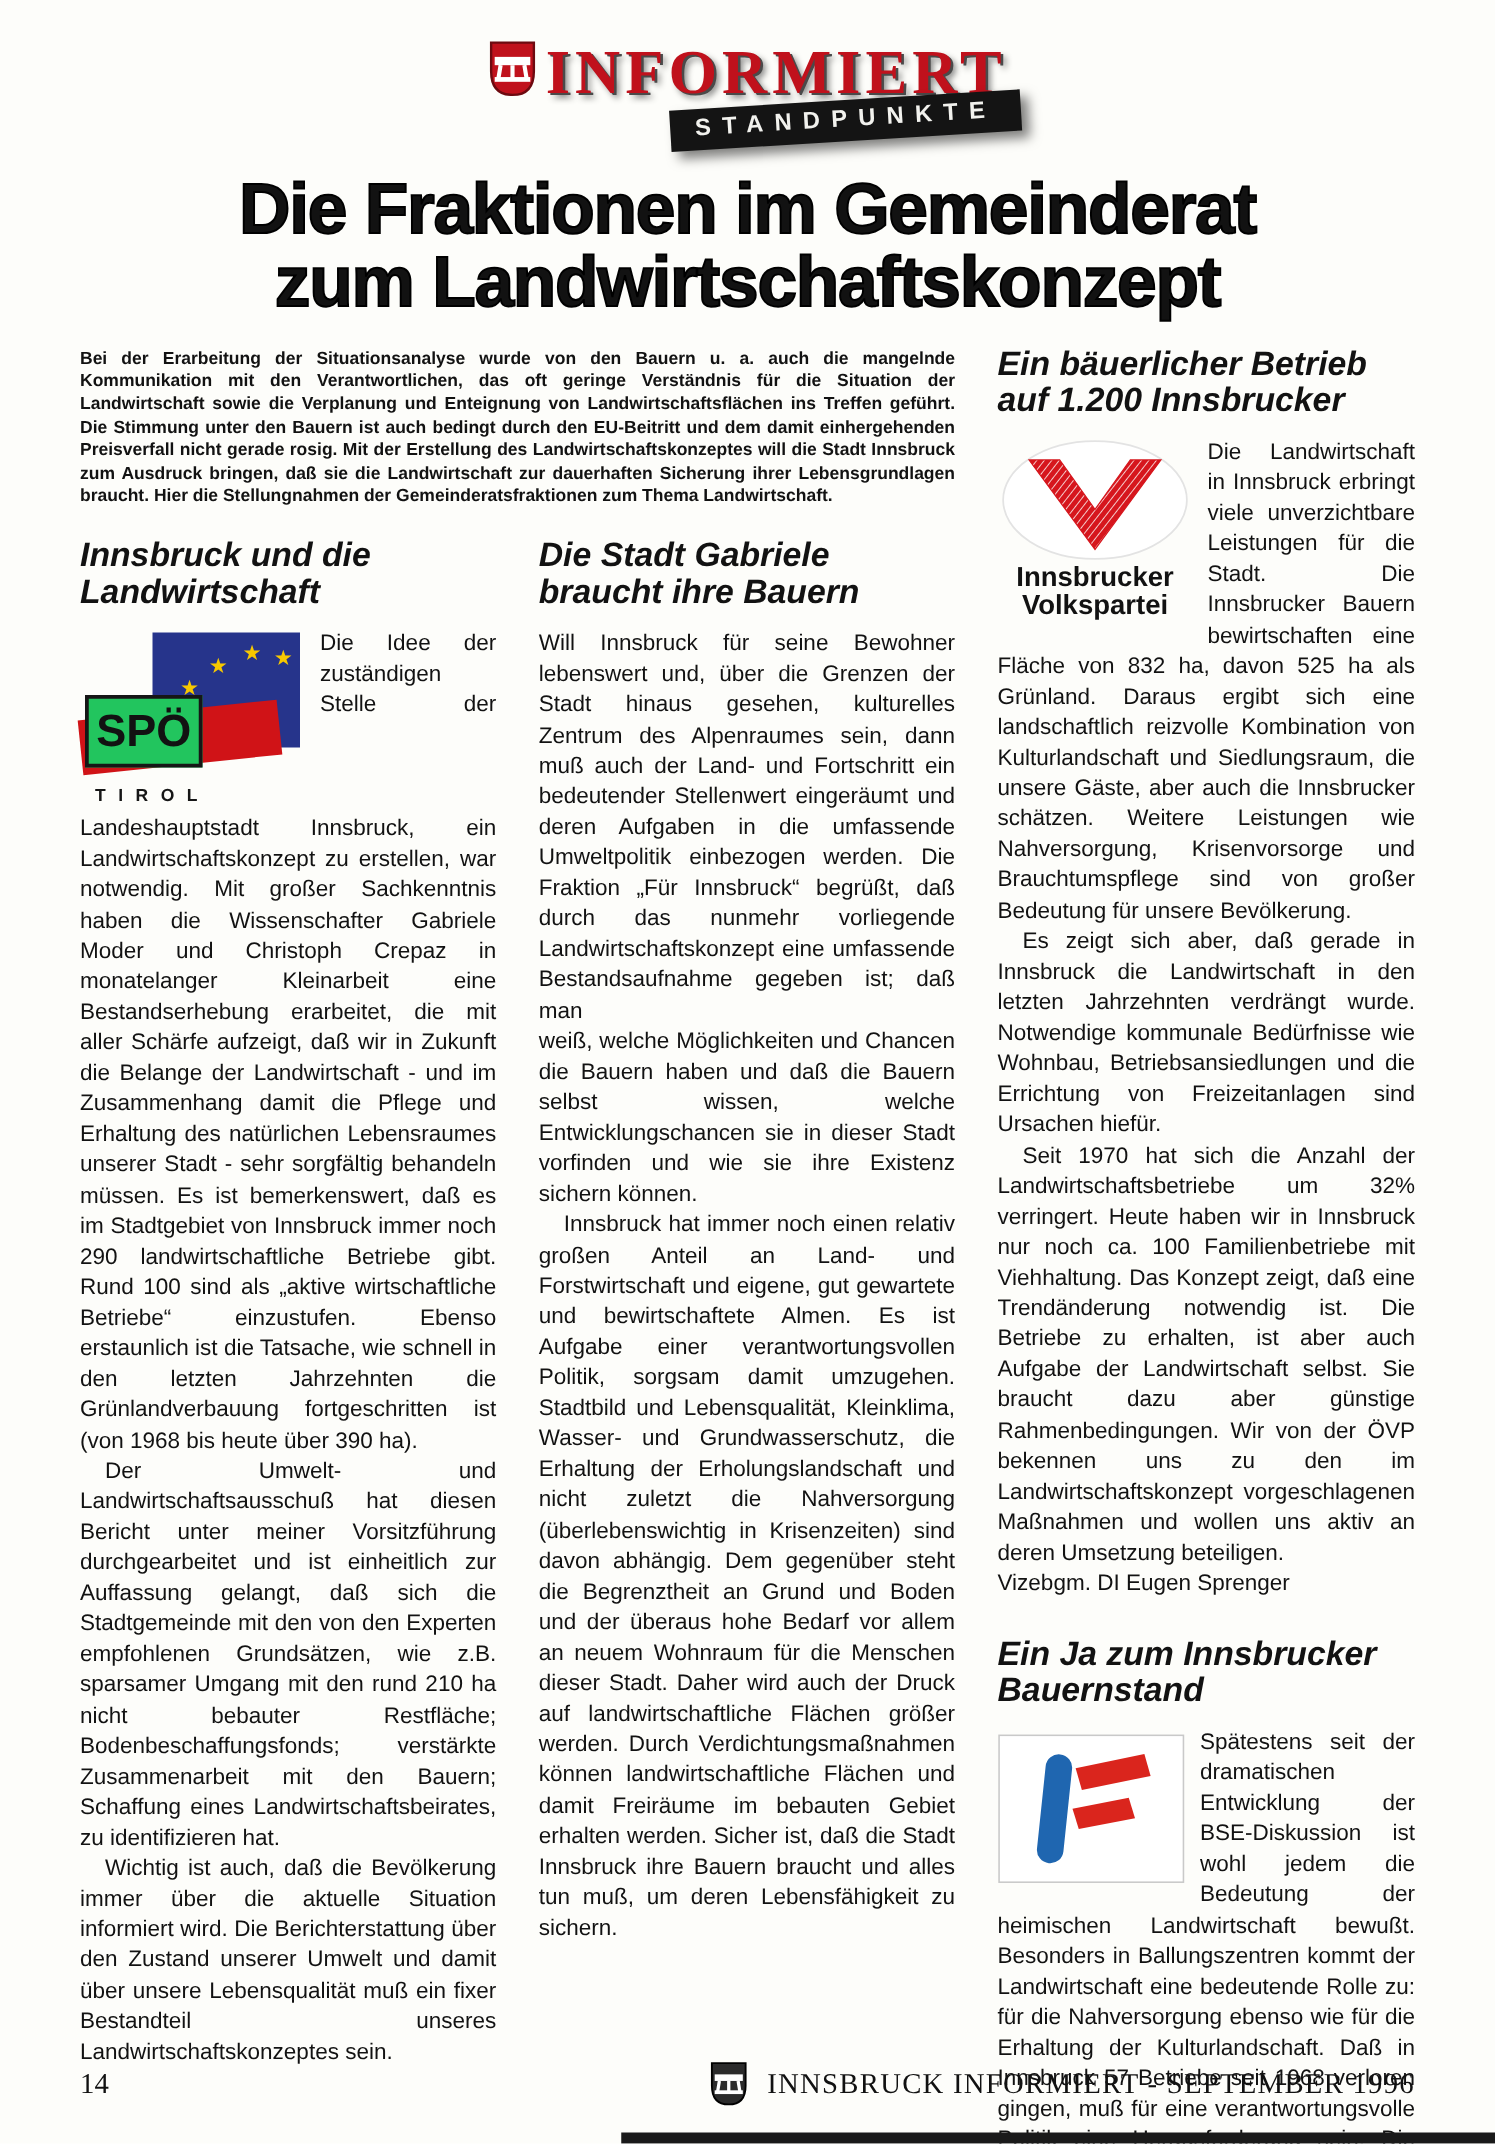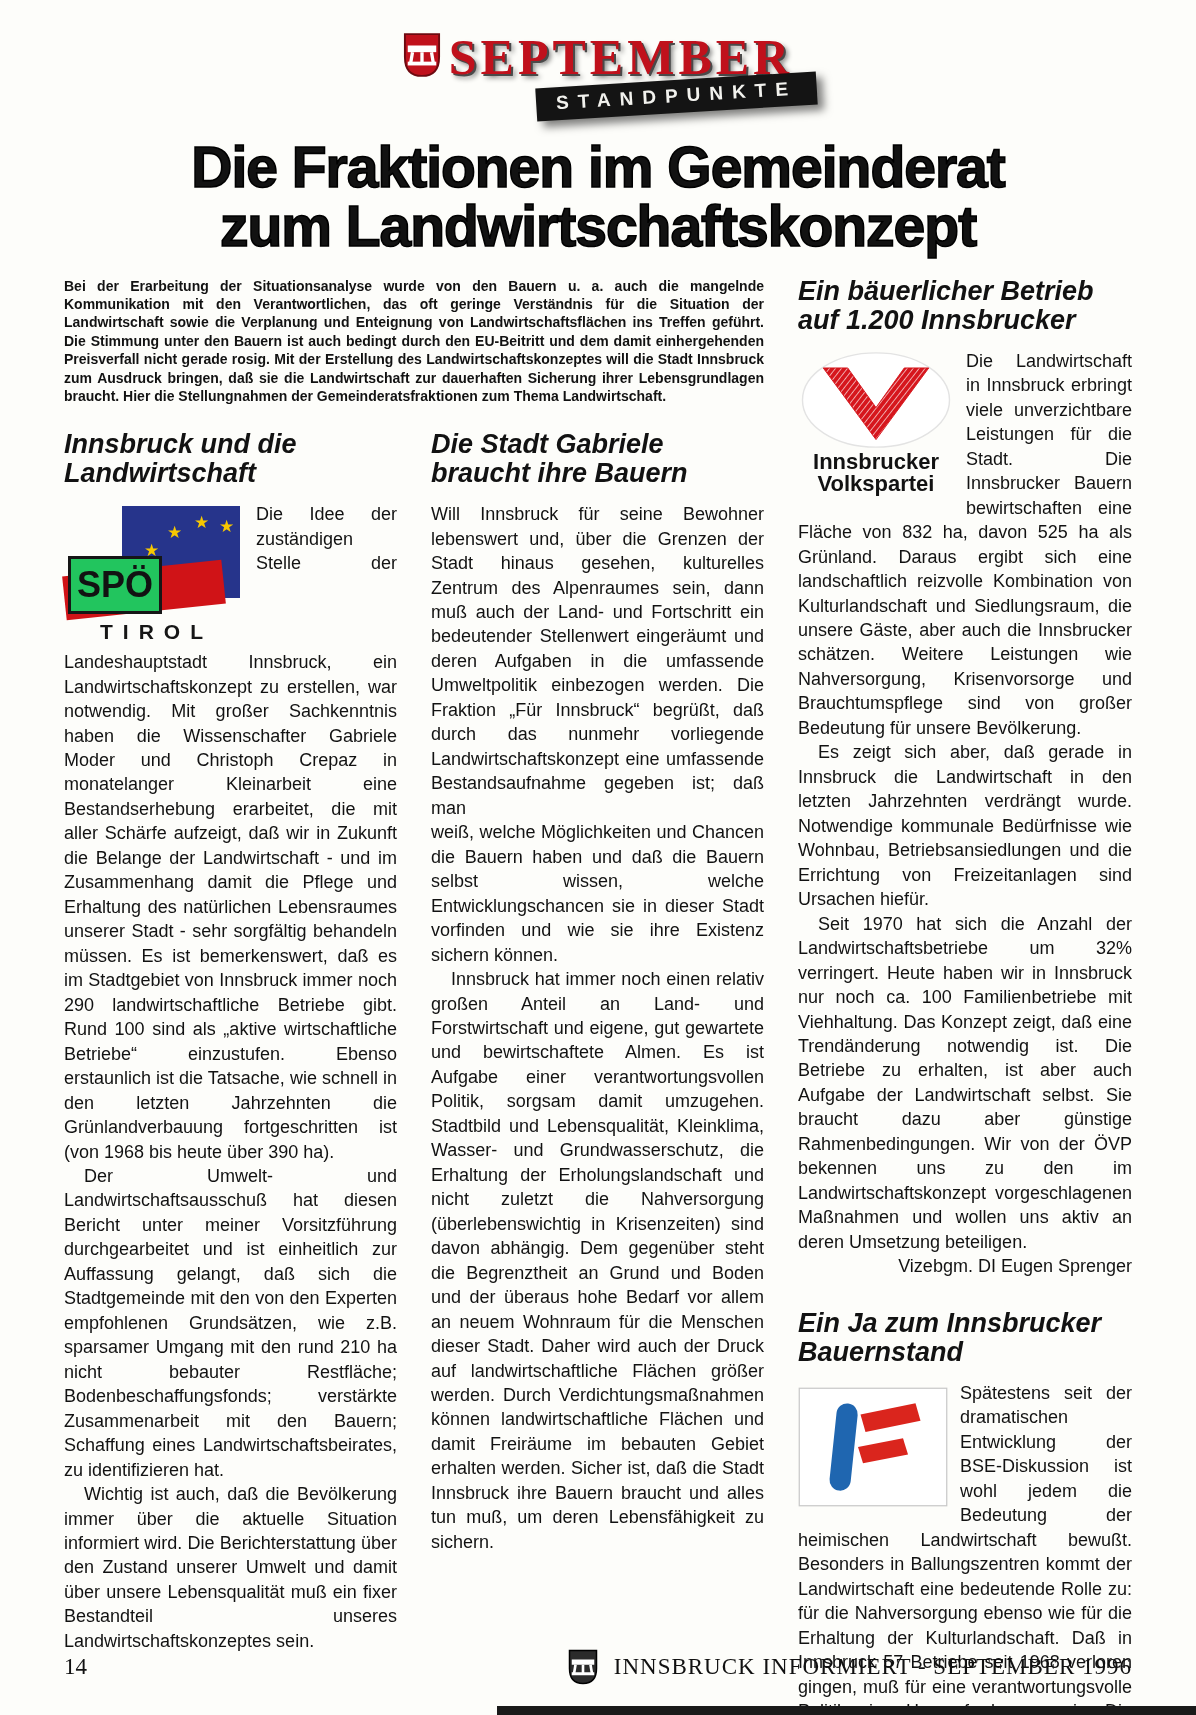--- a/index.html
+++ b/index.html
@@ -60,40 +60,40 @@
     font-weight:700; font-style:italic;
     margin-bottom:14px;
   }
   .h2-second { margin-top:30px; }
 
   .para, .plist p {
     font-size:18px; line-height:1.36;
     text-align:justify; hyphens:auto;
   }
   .plist p { text-indent:20px; }
-  .signature { font-size:18px; line-height:1.36; text-align:right; }
+  .signature { font-size:18px; line-height:1.36; text-align:left; }
 
   
   .spo-logo { float:left; position:relative; width:178px; height:140px; margin:4px 14px 4px 0; }
   .spo-blue { position:absolute; right:2px; top:0; width:118px; height:92px; background:#26348b; }
   .spo-star { position:absolute; font-size:0; }
   .spo-star::before { content:"★"; font-size:17px; color:#f7c800; }
   .spo-star:nth-of-type(1){ left:4px;  top:56px; }
   .spo-star:nth-of-type(2){ left:22px; top:34px; }
   .spo-star:nth-of-type(3){ left:45px; top:16px; }
   .spo-star:nth-of-type(4){ left:72px; top:6px;  }
   .spo-star:nth-of-type(5){ left:97px; top:10px; }
   .spo-red { position:absolute; left:0; top:62px; width:160px; height:44px; background:#d01317; transform:rotate(-6deg); }
   .spo-box {
     position:absolute; left:4px; top:50px; width:94px; height:58px;
     background:#22c55e; border:3px solid #161616;
     display:flex; align-items:center; justify-content:center;
     font-size:36px; font-weight:700;
   }
-  .spo-tirol { position:absolute; left:12px; bottom:2px; font-size:21px; font-weight:700; letter-spacing:10px; color:#161616;margin-left:24px; }
+  .spo-tirol { position:absolute; left:12px; bottom:2px; font-size:14px; font-weight:700; letter-spacing:10px; color:#161616; }
 
   
   .fi-logo { float:left; width:172px; height:172px; margin:6px 12px 4px 0; }
   .fi-logo svg { width:100%; height:100%; display:block; }
 
   
   .vp-logo { float:left; width:156px; margin:2px 12px 4px 0; text-align:center; }
   .vp-logo svg { width:156px; height:98px; display:block; }
   .vp-caption { font-size:22px; font-weight:700; line-height:1.02; margin-top:2px; }
 
@@ -119,21 +119,21 @@
   <header class="masthead">
     <div class="brand-row">
       <span>
         <svg width="38" height="46" viewBox="0 0 40 48" aria-hidden="true">
           <path d="M2 2 H38 V26 Q38 46 20 46 Q2 46 2 26 Z" fill="#c0111c" stroke="#6d0a10" stroke-width="2"></path>
           <rect x="5" y="14" width="30" height="7" fill="#fff"></rect>
           <path d="M10 21 L8 33 M20 21 V33 M30 21 L32 33" stroke="#fff" stroke-width="3.5"></path>
           <rect x="5" y="31" width="30" height="4" fill="#fff"></rect>
         </svg>
       </span>
-      <span class="brand-text">SEPTEMBER</span>
+      <span class="brand-text">INFORMIERT</span>
     </div>
     <div class="ribbon">STANDPUNKTE</div>
   </header>
 
   <h1 class="headline"><span>Die Fraktionen im Gemeinderat</span><br><span>zum Landwirtschaftskonzept</span></h1>
 
   <div class="main">
     <div class="left">
 
       <p class="lead">Bei der Erarbeitung der Situationsanalyse wurde von den Bauern u. a. auch die mangelnde Kommunikation mit den Verantwortlichen, das oft geringe Verständnis für die Situation der Landwirtschaft sowie die Verplanung und Enteignung von Landwirtschaftsflächen ins Treffen geführt. Die Stimmung unter den Bauern ist auch bedingt durch den EU-Beitritt und dem damit einhergehenden Preisverfall nicht gerade rosig. Mit der Erstellung des Landwirtschaftskonzeptes will die Stadt Innsbruck zum Ausdruck bringen, daß sie die Landwirtschaft zur dauerhaften Sicherung ihrer Lebensgrundlagen braucht. Hier die Stellungnahmen der Gemeinderatsfraktionen zum Thema Landwirtschaft.</p>

